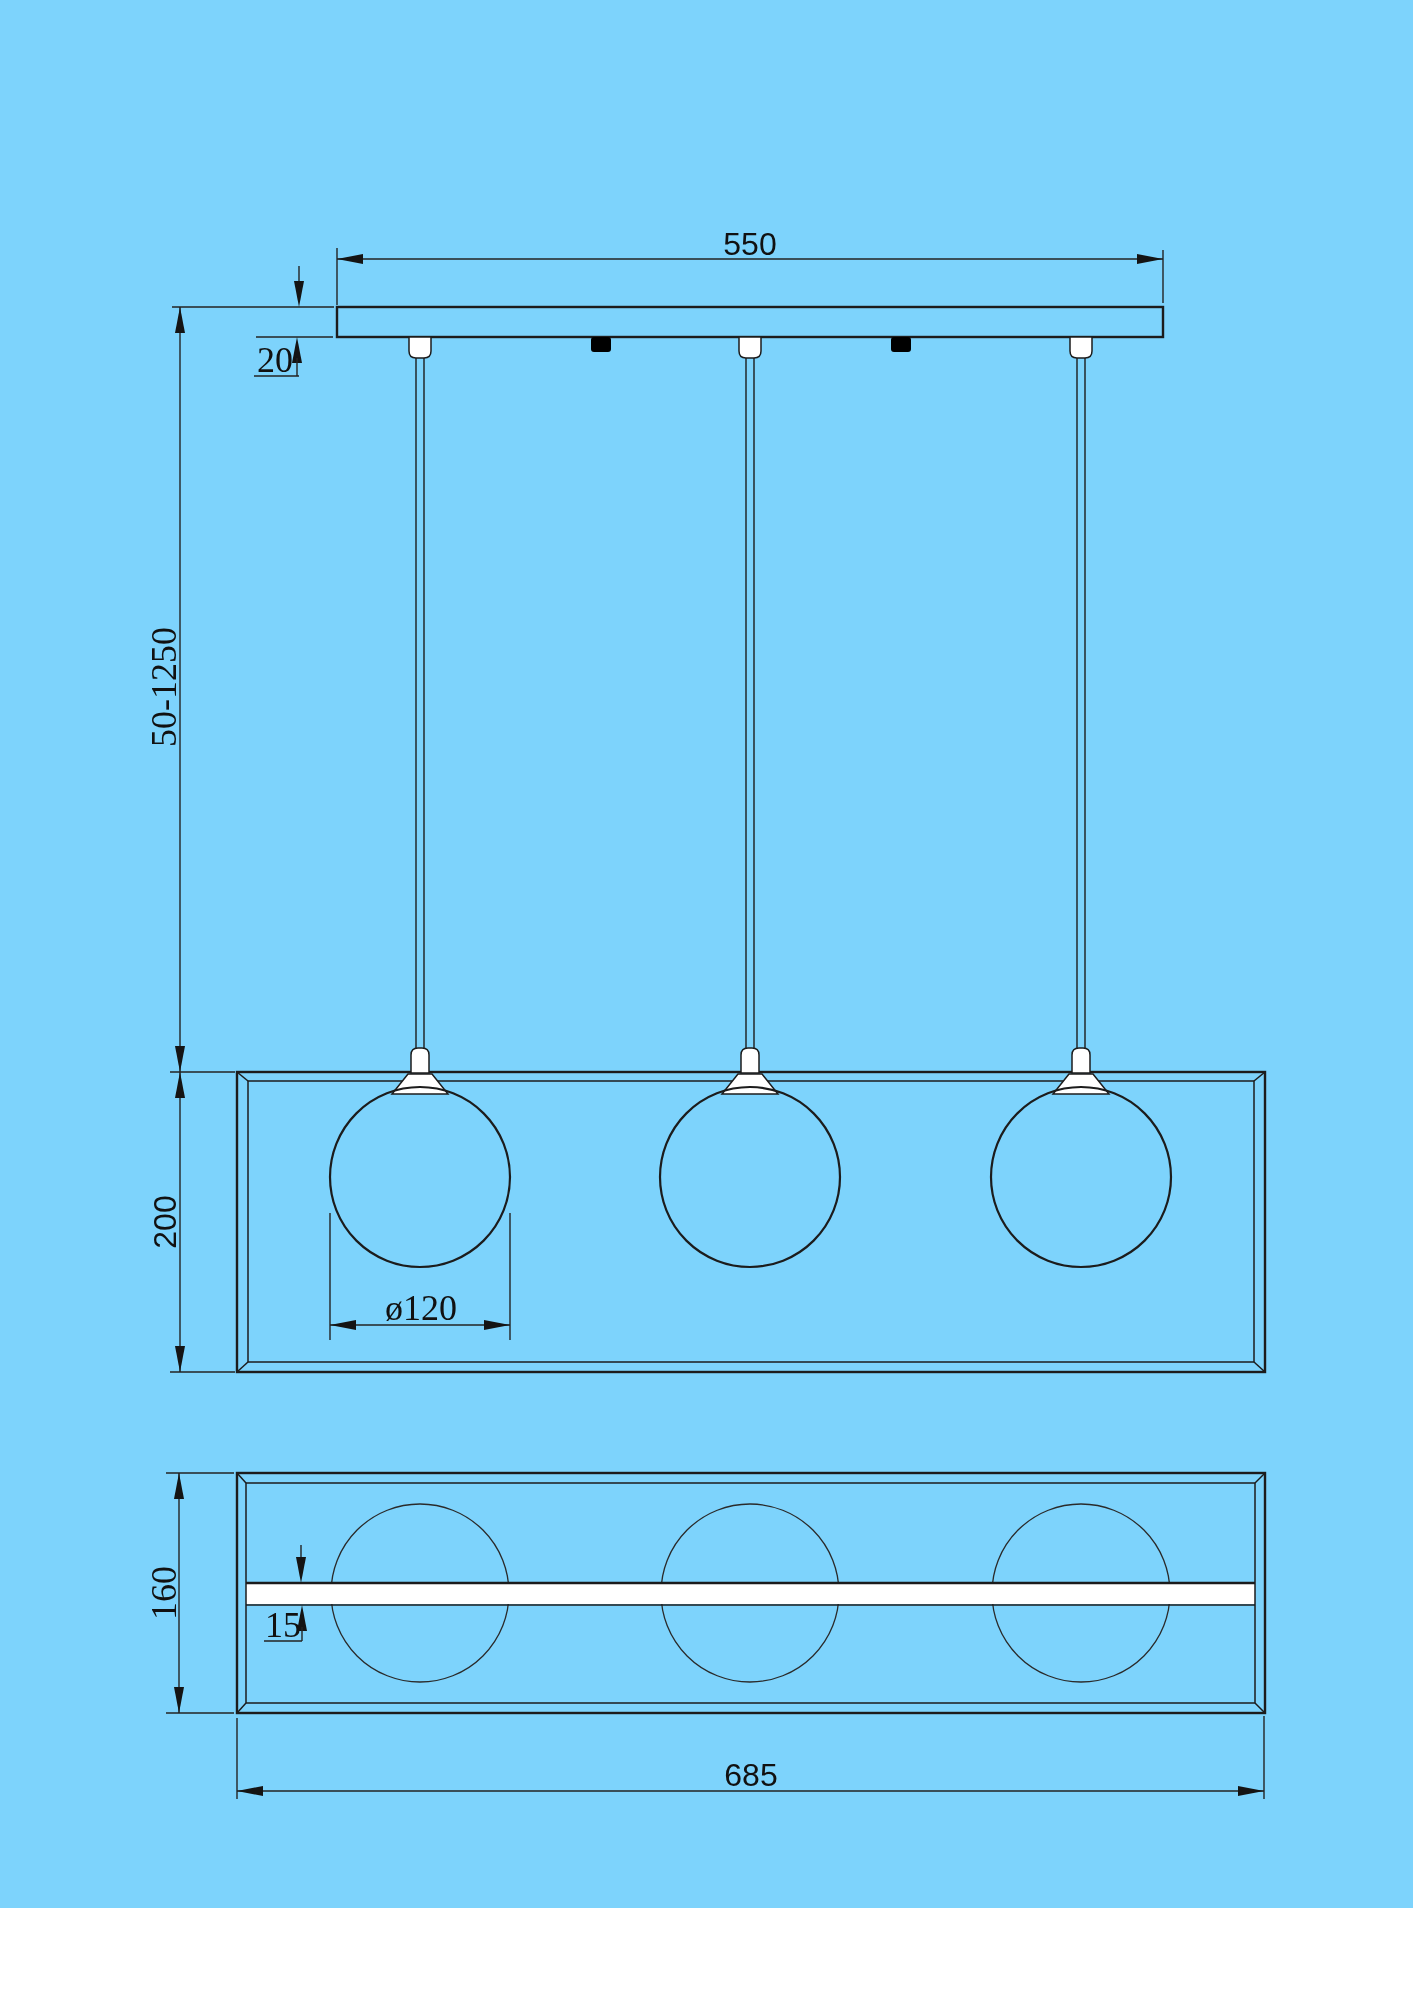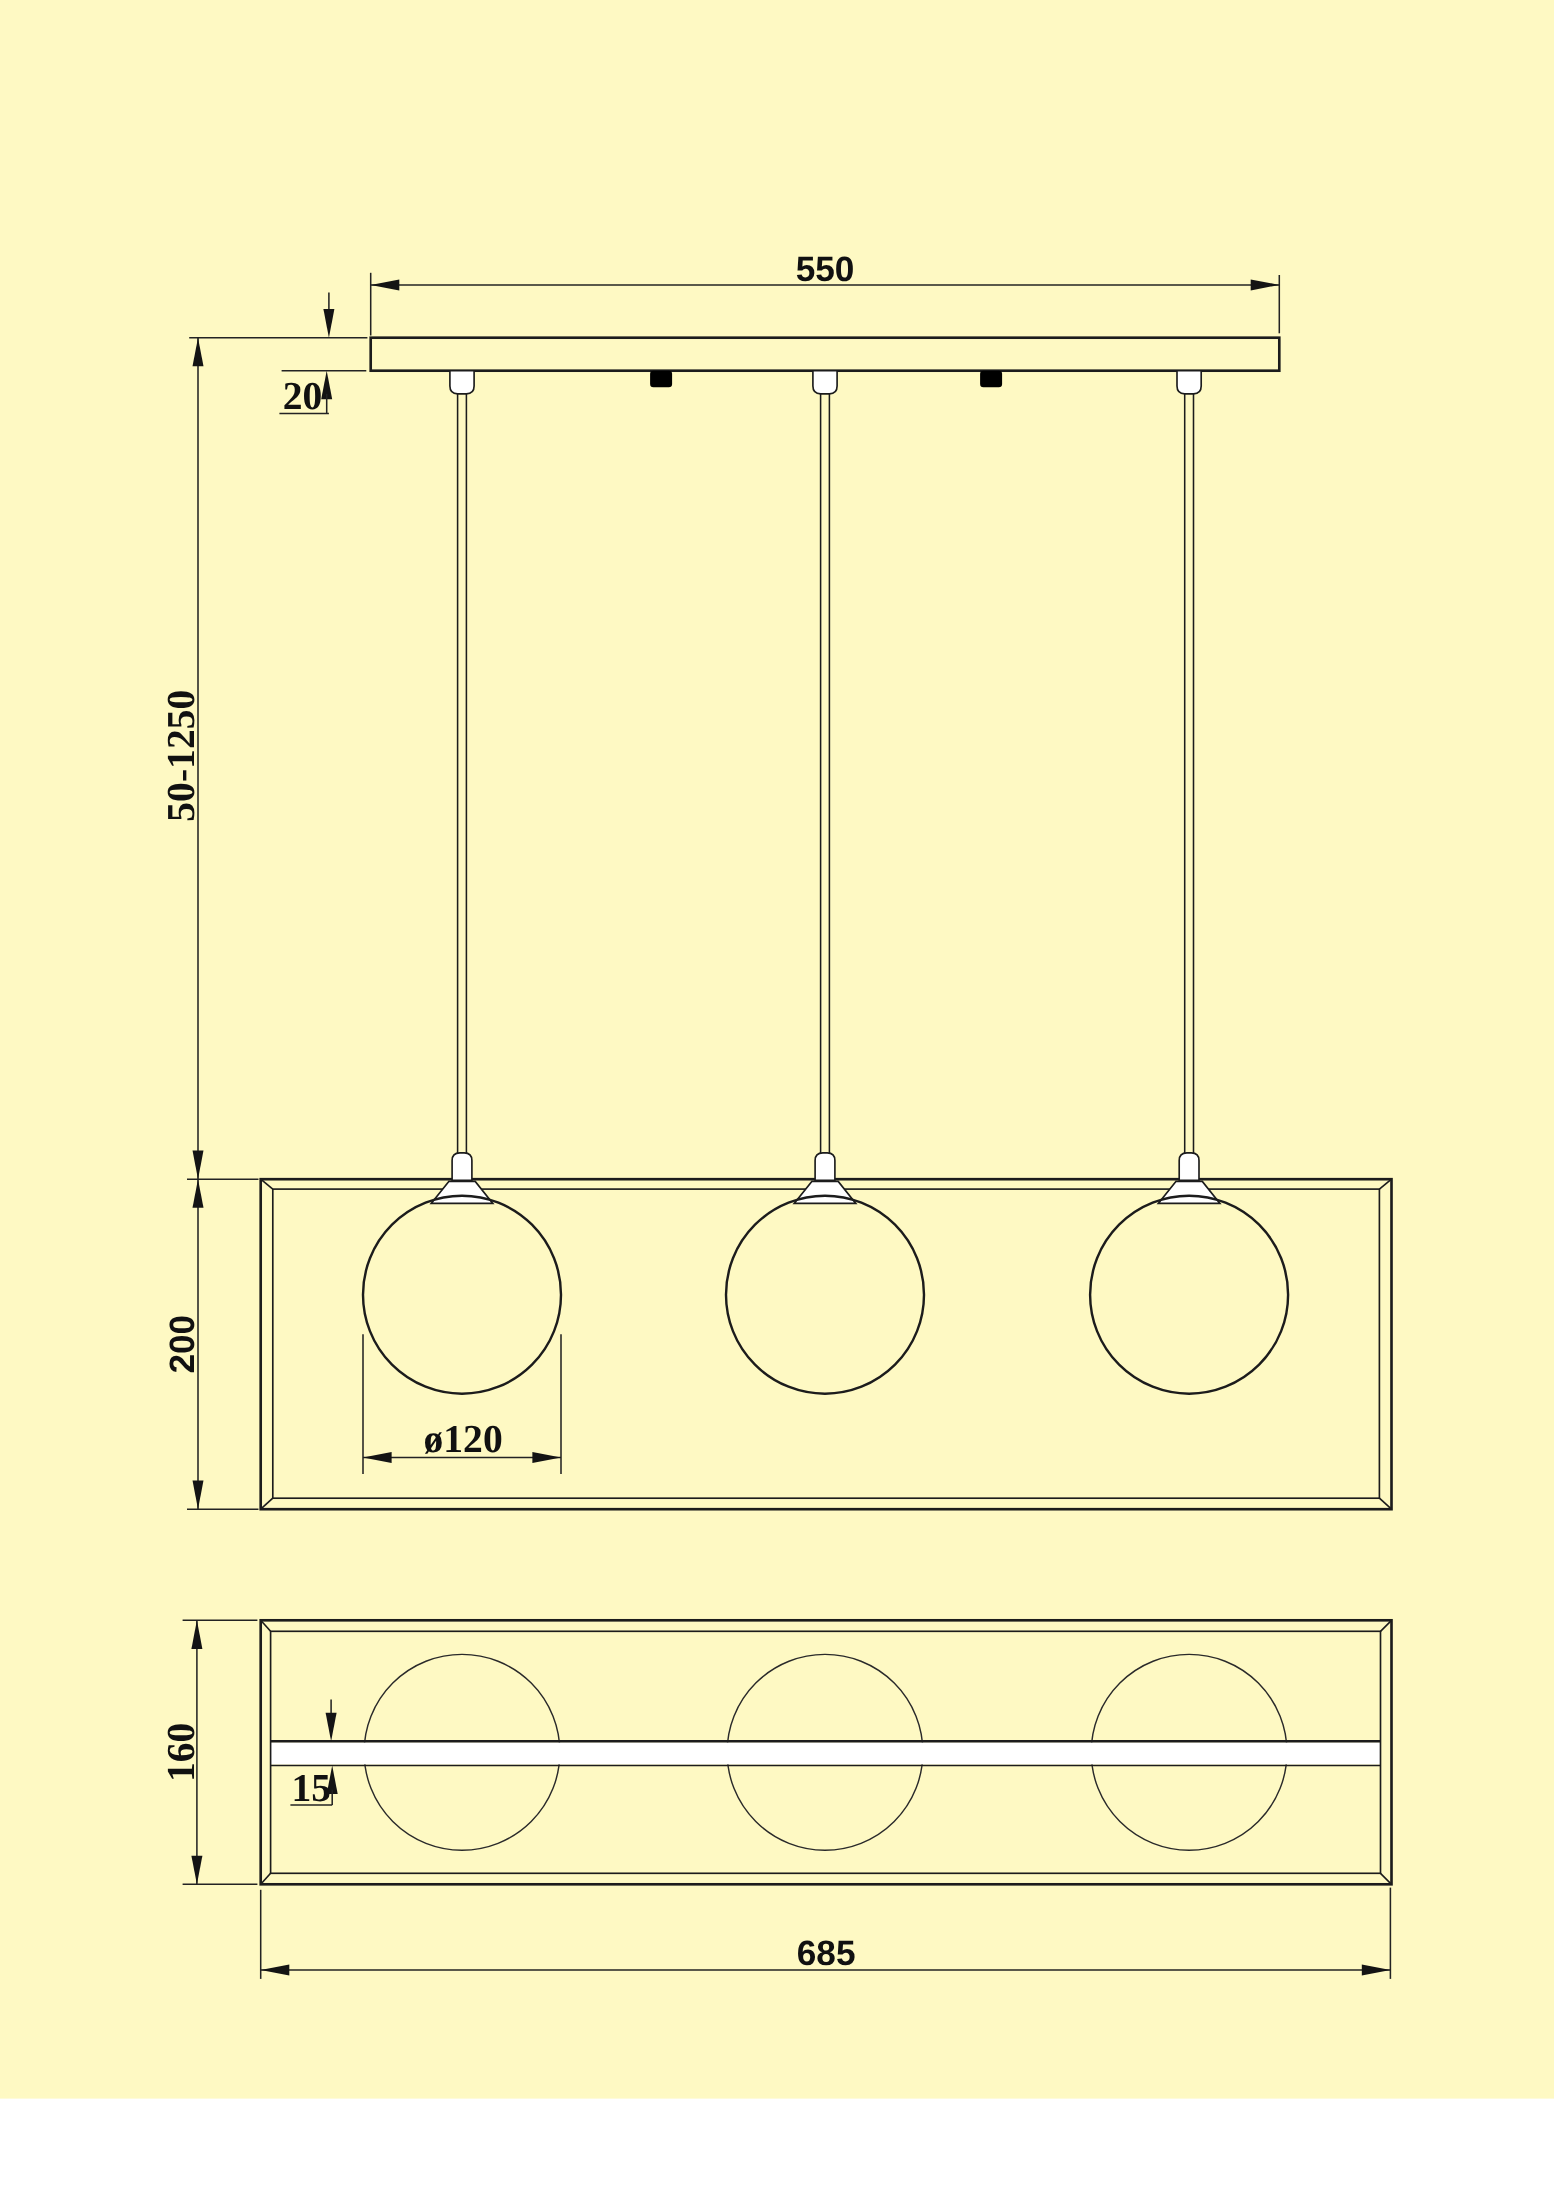--- a/index.html
+++ b/index.html
@@ -1,20 +1,19 @@
 <!DOCTYPE html>
 <html><head>
 <meta charset="utf-8">
 <style>
   html, body { margin: 0; padding: 0; background: #ffffff; }
   .stage {
     width: 1413px; height: 1908px;
-    position: relative; background: #fef9c3;
+    position: relative; background: #7dd3fc;
     font-family: "Liberation Sans", sans-serif;
-    font-weight: bold;
   }
   svg { display: block; }
   .obj   { stroke: #1c1c1c; fill: none; stroke-width: 2.4px; }
   .obj-thin { stroke: #1c1c1c; fill: none; stroke-width: 1.5px; }
   .cord  { stroke: #1c1c1c; fill: none; stroke-width: 1.4px; }
   .fit   { stroke: #1c1c1c; fill: #ffffff; stroke-width: 1.5px; }
   .globe { stroke: #1c1c1c; fill: none; stroke-width: 2.2px; }
   .globe-lite { stroke: #2a2a2a; fill: none; stroke-width: 1.3px; }
   .dim   { stroke: #232323; fill: none; stroke-width: 1.4px; }
   .arrow { fill: #141414; stroke: none; }

